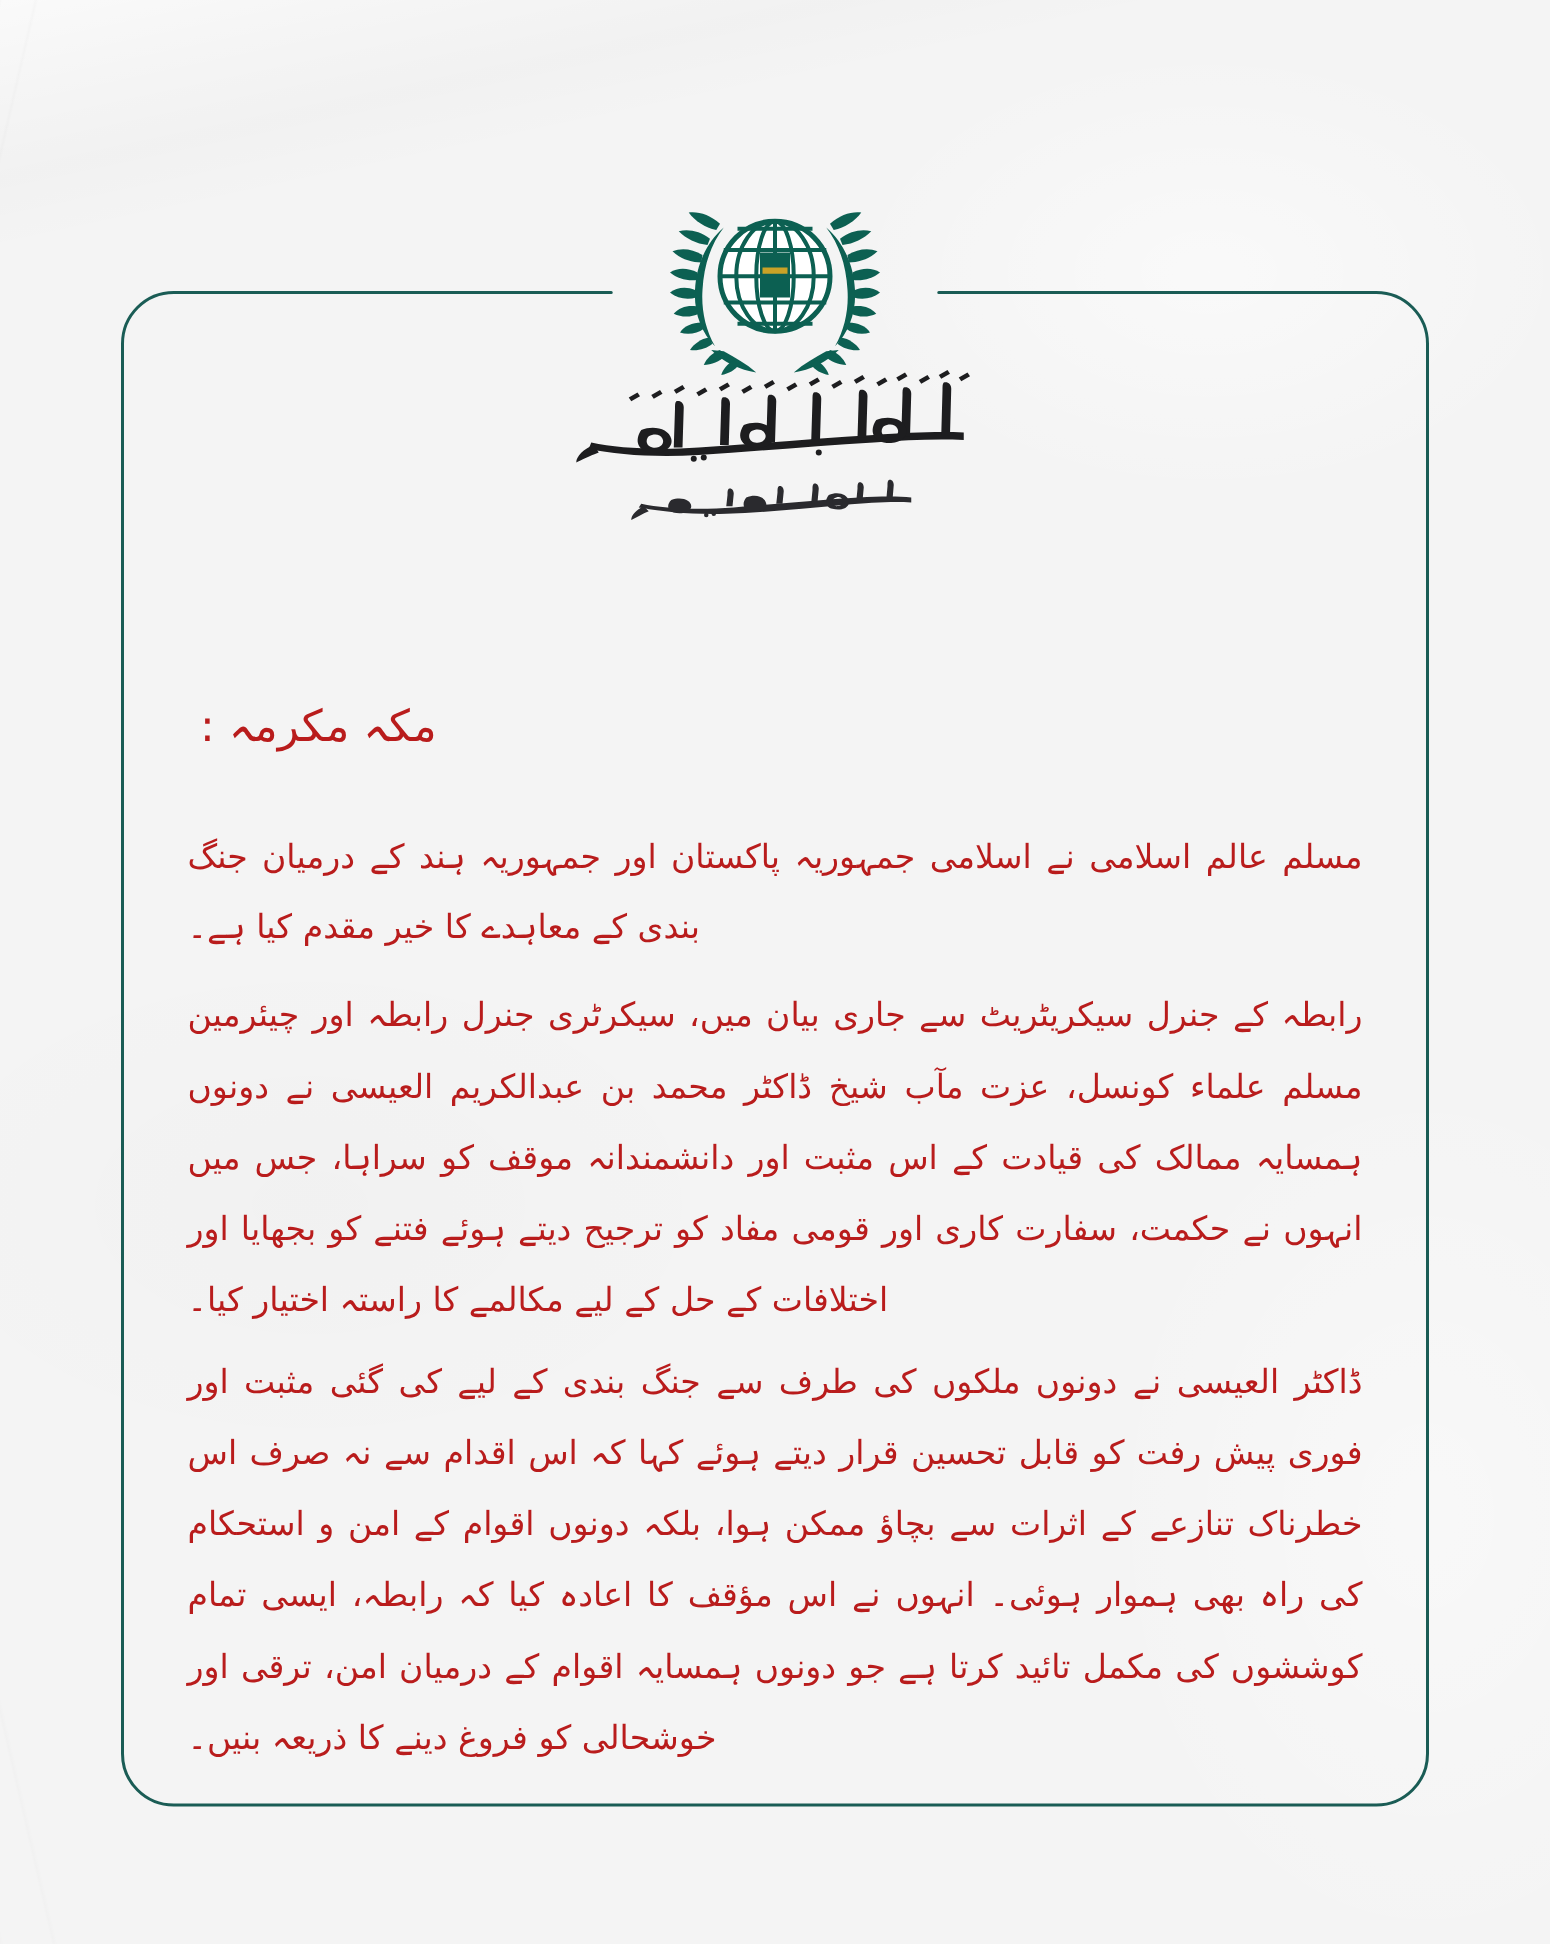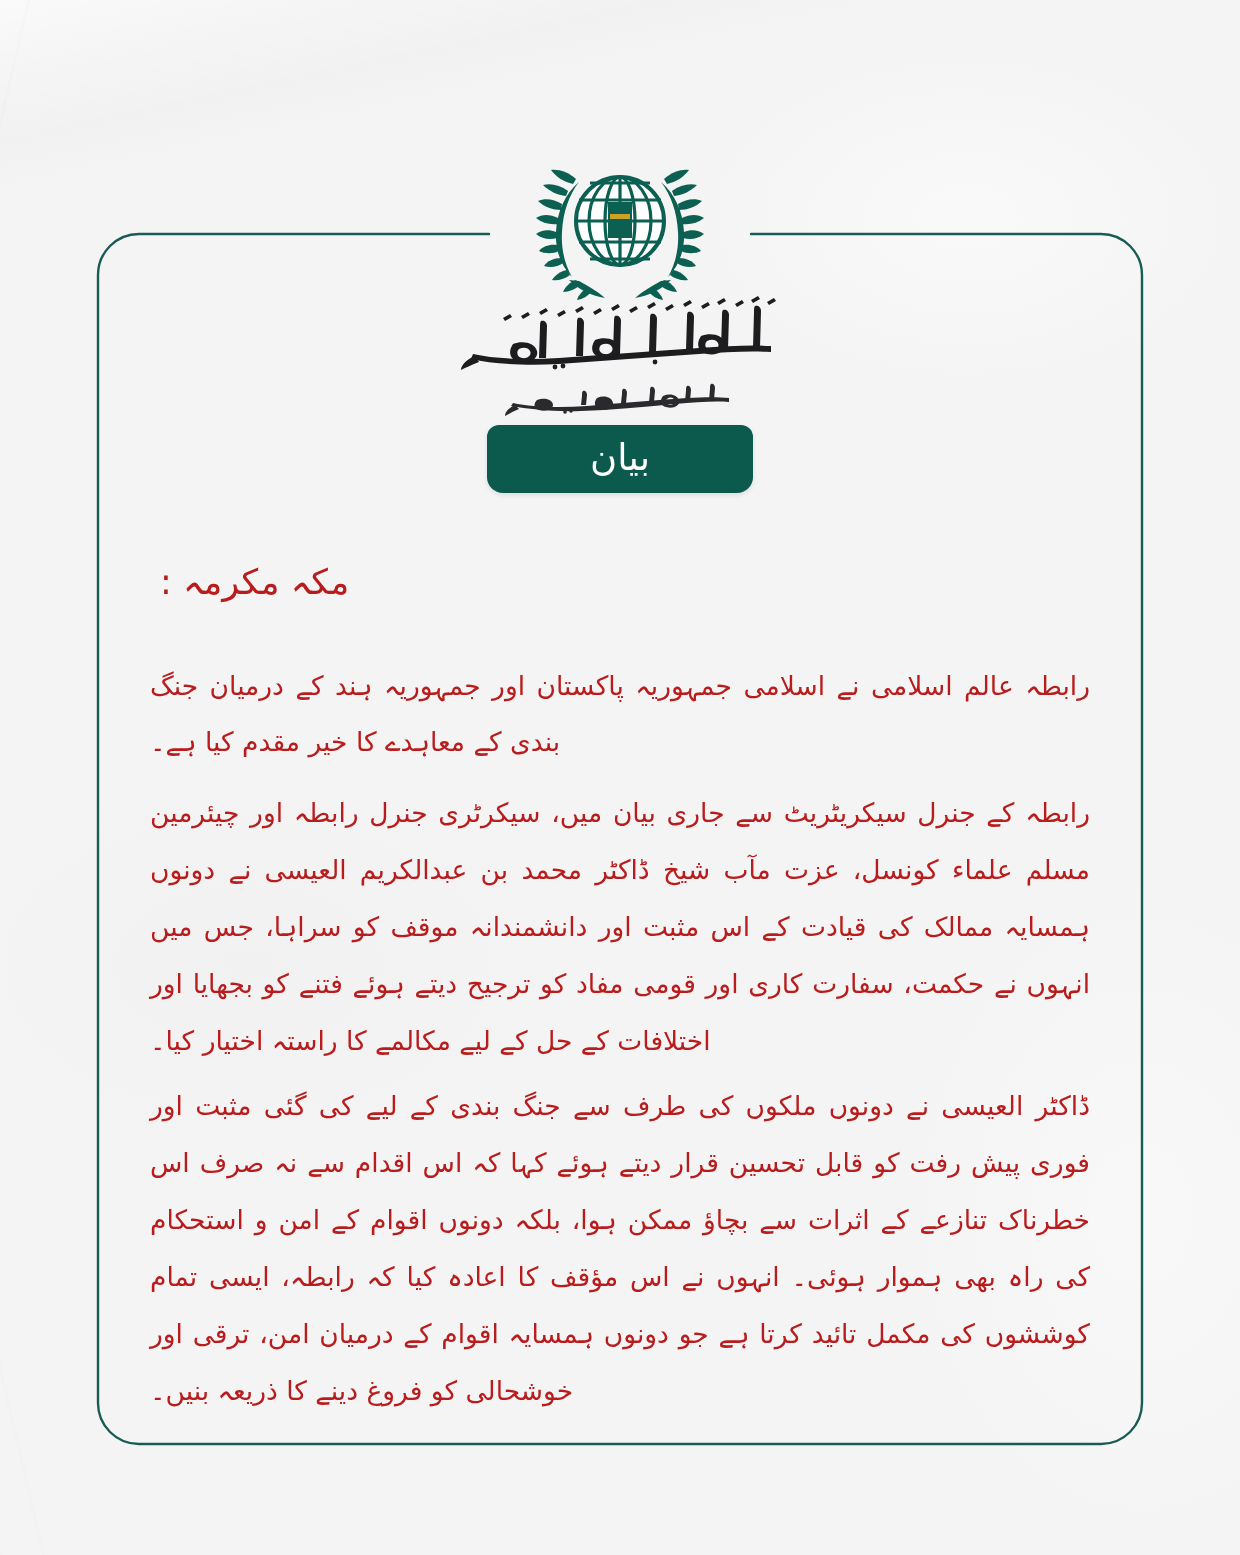--- a/index.html
+++ b/index.html
@@ -267,26 +267,21 @@
         <path d="M162 20 C169 17 177 19 178 25 C179 30 172 33 165 31 C160 30 158 25 162 20 Z M166 23 C164 25 165 28 168 29 C172 29 174 27 173 24 C172 21 169 21 166 23 Z"></path>
         <path d="M96 22 C103 19 111 21 112 27 C113 32 106 35 99 33 C94 32 92 27 96 22 Z"></path>
         <path d="M36 24 C44 21 52 24 52 29 C52 33 45 36 38 34 C33 33 32 28 36 24 Z"></path>
         <path d="M14 29 C8 32 4 36 4 40 C8 38 13 35 18 33 Z"></path>
         <circle cx="70" cy="35" r="1.8"></circle>
         <circle cx="64" cy="36" r="1.8"></circle>
       </g>
     </svg>
   </div>
 
-  <div class="badge-wrap">
-    <div class="badge">
-      <span class="badge-label">بیان</span>
-    </div>
-  </div>
 
   <div class="content">
     <div class="dateline">مکہ مکرمہ :</div>
-    <p class="para first">رابطہ عالم اسلامی نے اسلامی جمہوریہ پاکستان اور جمہوریہ ہند کے درمیان جنگ بندی کے معاہدے کا خیر مقدم کیا ہے۔</p>
+    <p class="para first">مسلم عالم اسلامی نے اسلامی جمہوریہ پاکستان اور جمہوریہ ہند کے درمیان جنگ بندی کے معاہدے کا خیر مقدم کیا ہے۔</p>
     <p class="para">رابطہ کے جنرل سیکریٹریٹ سے جاری بیان میں، سیکرٹری جنرل رابطہ اور چیئرمین مسلم علماء کونسل، عزت مآب شیخ ڈاکٹر محمد بن عبدالکریم العیسی نے دونوں ہمسایہ ممالک کی قیادت کے اس مثبت اور دانشمندانہ موقف کو سراہا، جس میں انہوں نے حکمت، سفارت کاری اور قومی مفاد کو ترجیح دیتے ہوئے فتنے کو بجھایا اور اختلافات کے حل کے لیے مکالمے کا راستہ اختیار کیا۔</p>
     <p class="para">ڈاکٹر العیسی نے دونوں ملکوں کی طرف سے جنگ بندی کے لیے کی گئی مثبت اور فوری پیش رفت کو قابل تحسین قرار دیتے ہوئے کہا کہ اس اقدام سے نہ صرف اس خطرناک تنازعے کے اثرات سے بچاؤ ممکن ہوا، بلکہ دونوں اقوام کے امن و استحکام کی راہ بھی ہموار ہوئی۔ انہوں نے اس مؤقف کا اعادہ کیا کہ رابطہ، ایسی تمام کوششوں کی مکمل تائید کرتا ہے جو دونوں ہمسایہ اقوام کے درمیان امن، ترقی اور خوشحالی کو فروغ دینے کا ذریعہ بنیں۔</p>
   </div>
 
 </div>
 
 </body></html>

